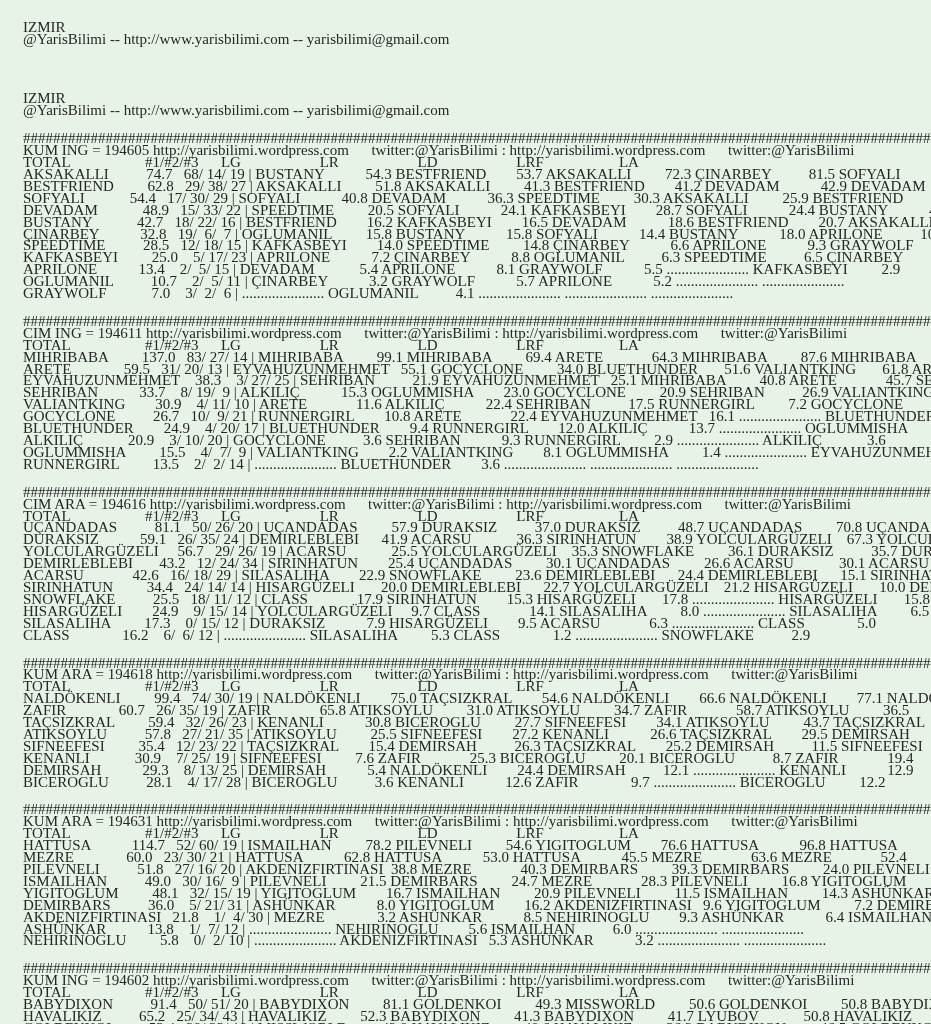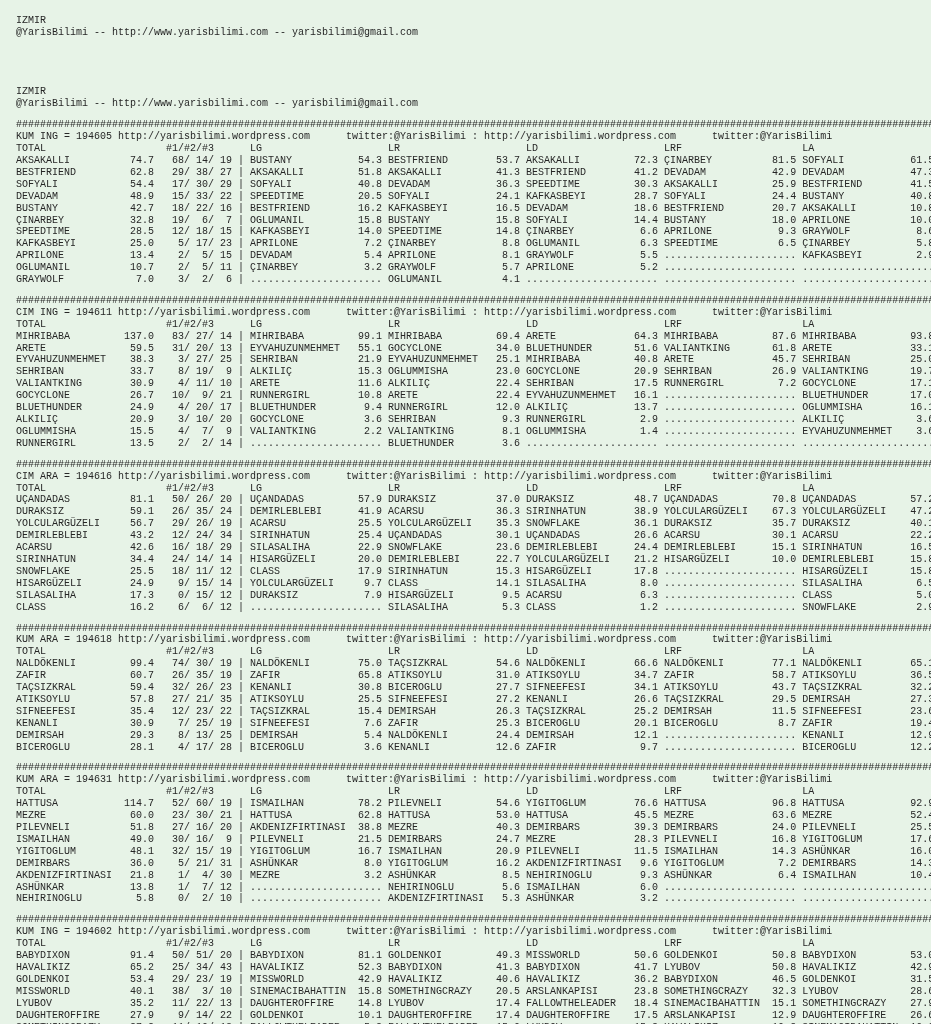--- a/index.html
+++ b/index.html
@@ -5,23 +5,23 @@
   html,body{margin:0;padding:0;}
   body{
     width:931px;height:1024px;overflow:hidden;
     background:#e7f3e7;
   }
   .page{
     padding:6px 0 0 7px;
     color:#262626;
   }
   pre.doc-block{
-    margin:9px;padding:0;
-    font-family:Liberation Mono, monospace;
-    font-size:10px;
+    margin:16px;padding:0;
+    font-family:Liberation Serif, serif;
+    font-size:15px;
     line-height:11.9px;
     white-space:pre;
   }
 </style>
 </head>
 <body style="background: rgb(231, 243, 231);">
 
 <div class="page" id="page" style="color: rgb(38, 38, 38);">
 <pre class="doc-block"><span>IZMIR</span>
 <span>@YarisBilimi -- http://www.yarisbilimi.com -- yarisbilimi@gmail.com</span>

